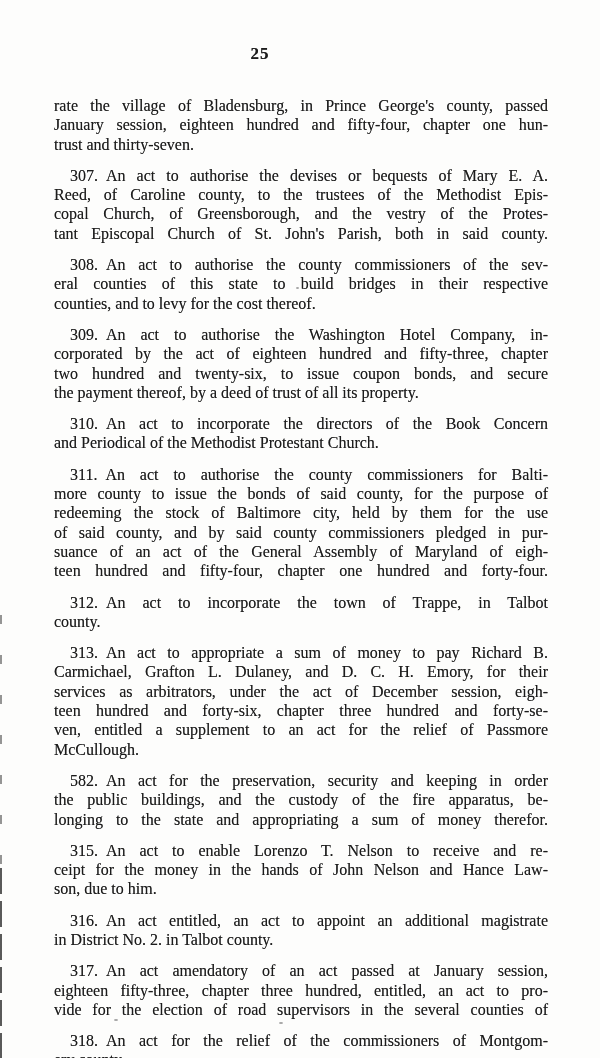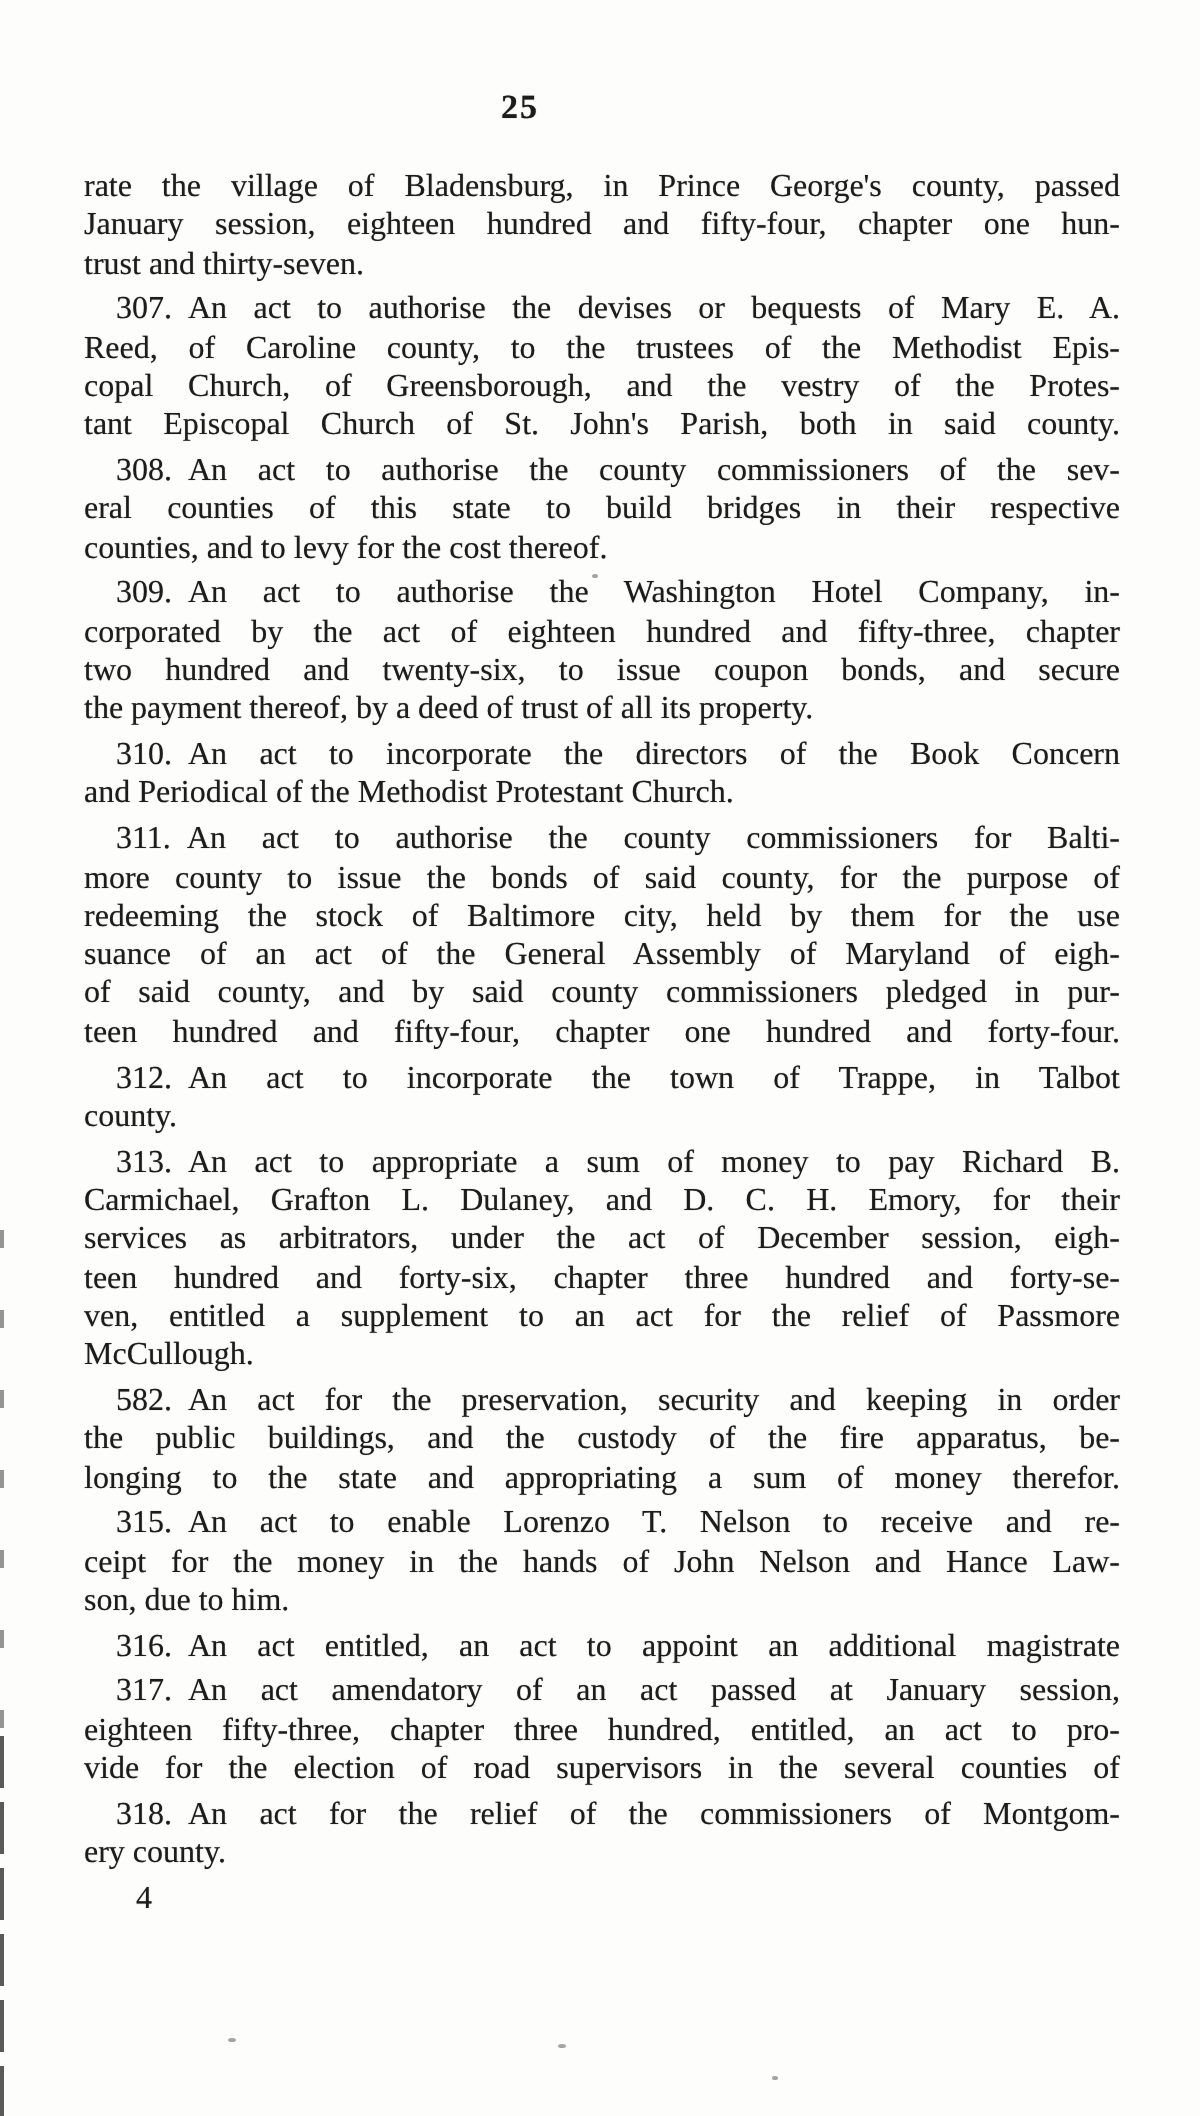--- a/index.html
+++ b/index.html
@@ -16,21 +16,21 @@
     position:absolute;top:44px;left:0;width:520px;
     text-align:center;
     font-size:17px;font-weight:700;letter-spacing:1px;
     text-shadow:0 0 .5px rgba(25,25,25,.6);
   }
   .text{
     position:absolute;left:42px;top:84px;width:518px;
     font-size:16px;line-height:19.3px;
     text-shadow:0 0 .5px rgba(25,25,25,.55);
   }
-  .para{margin:0;}
+  .para{margin:12px;}
   .para + .para{margin-top:3.5px;}
   .line{text-align:justify;text-align-last:justify;}
   .line.last{text-align-last:left;}
   .line.last.full{text-align-last:justify;}
   .para.indent .line:first-child{text-indent:16px;}
   .sig{padding-left:26px;text-align:left;text-align-last:left;}
   .edge-dashes{
     position:absolute;left:0;top:615px;width:2px;height:255px;
     background:repeating-linear-gradient(to bottom,rgba(45,45,45,.5) 0 9px,transparent 9px 40px);
   }
@@ -81,22 +81,22 @@
 
     <p class="para indent">
       <span class="line" style="display:block">310. An act to incorporate the directors of the Book Concern</span>
       <span class="line last" style="display:block">and Periodical of the Methodist Protestant Church.</span>
     </p>
 
     <p class="para indent">
       <span class="line" style="display:block">311. An act to authorise the county commissioners for Balti-</span>
       <span class="line" style="display:block">more county to issue the bonds of said county, for the purpose of</span>
       <span class="line" style="display:block">redeeming the stock of Baltimore city, held by them for the use</span>
+      <span class="line" style="display:block">of said county, and by said county commissioners pledged in pur-</span>
       <span class="line" style="display:block">suance of an act of the General Assembly of Maryland of eigh-</span>
-      <span class="line" style="display:block">of said county, and by said county commissioners pledged in pur-</span>
       <span class="line last full" style="display:block">teen hundred and fifty-four, chapter one hundred and forty-four.</span>
     </p>
 
     <p class="para indent">
       <span class="line" style="display:block">312. An act to incorporate the town of Trappe, in Talbot</span>
       <span class="line last" style="display:block">county.</span>
     </p>
 
     <p class="para indent">
       <span class="line" style="display:block">313. An act to appropriate a sum of money to pay Richard B.</span>
@@ -114,20 +114,21 @@
     </p>
 
     <p class="para indent">
       <span class="line" style="display:block">315. An act to enable Lorenzo T. Nelson to receive and re-</span>
       <span class="line" style="display:block">ceipt for the money in the hands of John Nelson and Hance Law-</span>
       <span class="line last" style="display:block">son, due to him.</span>
     </p>
 
     <p class="para indent">
       <span class="line" style="display:block">316. An act entitled, an act to appoint an additional magistrate</span>
+      <span class="line last" style="display:block">in District No. 2. in Talbot county.</span>
     </p>
 
     <p class="para indent">
       <span class="line" style="display:block">317. An act amendatory of an act passed at January session,</span>
       <span class="line" style="display:block">eighteen fifty-three, chapter three hundred, entitled, an act to pro-</span>
       <span class="line" style="display:block">vide for the election of road supervisors in the several counties of</span>
     </p>
 
     <p class="para indent">
       <span class="line" style="display:block">318. An act for the relief of the commissioners of Montgom-</span>

